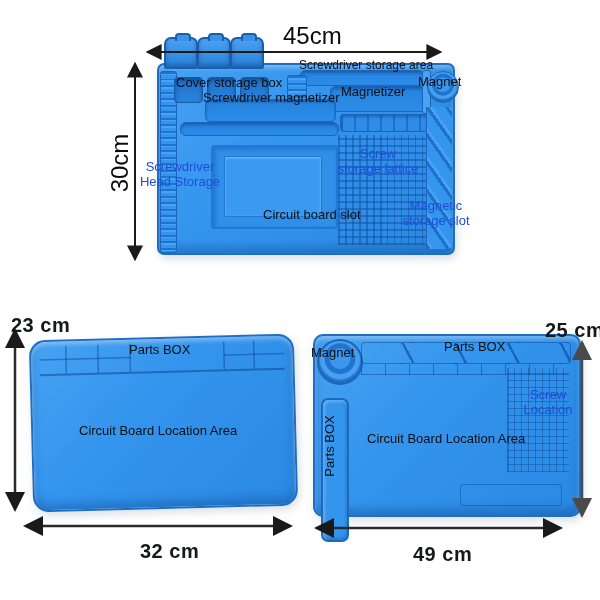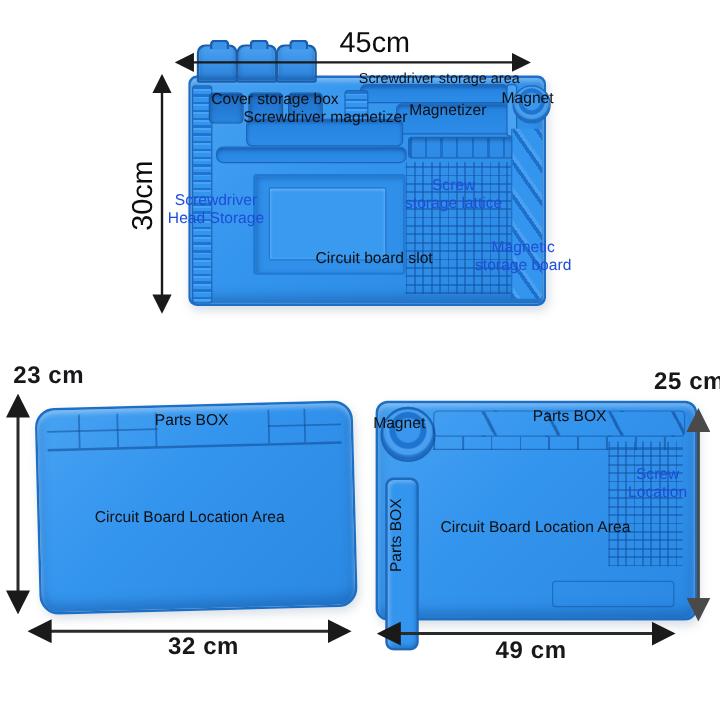--- a/index.html
+++ b/index.html
@@ -48,21 +48,21 @@
   .slot-outer{position:absolute;background:#2f8fe9;border:2px solid #2079d2;border-radius:3px;
        box-shadow:inset 2px 2px 4px rgba(10,60,130,.35);}
   .slot-inner{position:absolute;background:#3a9af0;border:1px solid #2079d2;border-radius:2px;
        box-shadow:inset 0 1px 3px rgba(255,255,255,.35);}
 
   
   .lbl{position:absolute;font-size:12px;line-height:14px;white-space:nowrap;color:#0f1012;z-index:60;}
   .lbl2{position:absolute;font-size:12px;line-height:15px;text-align:center;color:#1d4ed8;
         transform:translateX(-50%);z-index:60;}
   .dim-lg{position:absolute;font-size:24px;color:#0c0c0e;z-index:60;white-space:nowrap;}
-  .dim-sm{position:absolute;font-size:20px;font-weight:600;color:#17181a;z-index:60;white-space:nowrap;letter-spacing:.5px;}
+  .dim-sm{position:absolute;font-size:20px;font-weight:600;color:#17181a;z-index:60;white-space:nowrap;letter-spacing:.5px;margin-top:12px;}
   .vrot{transform:translate(-50%,-50%) rotate(-90deg);transform-origin:center;}
 
   svg.arrows{position:absolute;left:0;top:0;z-index:50;pointer-events:none;}
 
   
   .bl-strip{position:absolute;left:8px;top:4px;width:245px;height:28px;
     border-bottom:2px solid rgba(14,70,145,.55);
     background:
       linear-gradient(rgba(14,70,145,.5),rgba(14,70,145,.5)) 0px 13px/92px 1.5px no-repeat,
       linear-gradient(rgba(14,70,145,.5),rgba(14,70,145,.5)) 184px 13px/61px 1.5px no-repeat,
@@ -171,21 +171,21 @@
     <span>Screwdriver</span><br>
     <span>Head Storage</span>
   </div>
   <div class="lbl2" style="left:378px;top:146px;font-size:13px;">
     <span>Screw</span><br>
     <span>storage lattice</span>
   </div>
   <div class="lbl" style="left:249px;top:208px;font-size:13px;margin-left:14px;">Circuit board slot</div>
   <div class="lbl2" style="left:436px;top:198px;font-size:13px;">
     <span>Magnetic</span><br>
-    <span>storage board</span>
+    <span>storage slot</span>
   </div>
 
   <div class="lbl" style="left:129px;top:343px;font-size:13px;">Parts BOX</div>
   <div class="lbl" style="left:79px;top:424px;font-size:13px;">Circuit Board Location Area</div>
 
   <div class="lbl" style="left:311px;top:346px;font-size:13px;">Magnet</div>
   <div class="lbl" style="left:444px;top:340px;font-size:13px;">Parts BOX</div>
   <div class="lbl vrot" style="left:330px;top:446px;font-size:13px;">Parts BOX</div>
   <div class="lbl" style="left:367px;top:432px;font-size:13px;">Circuit Board Location Area</div>
   <div class="lbl2" style="left:548px;top:387px;font-size:13px;">

